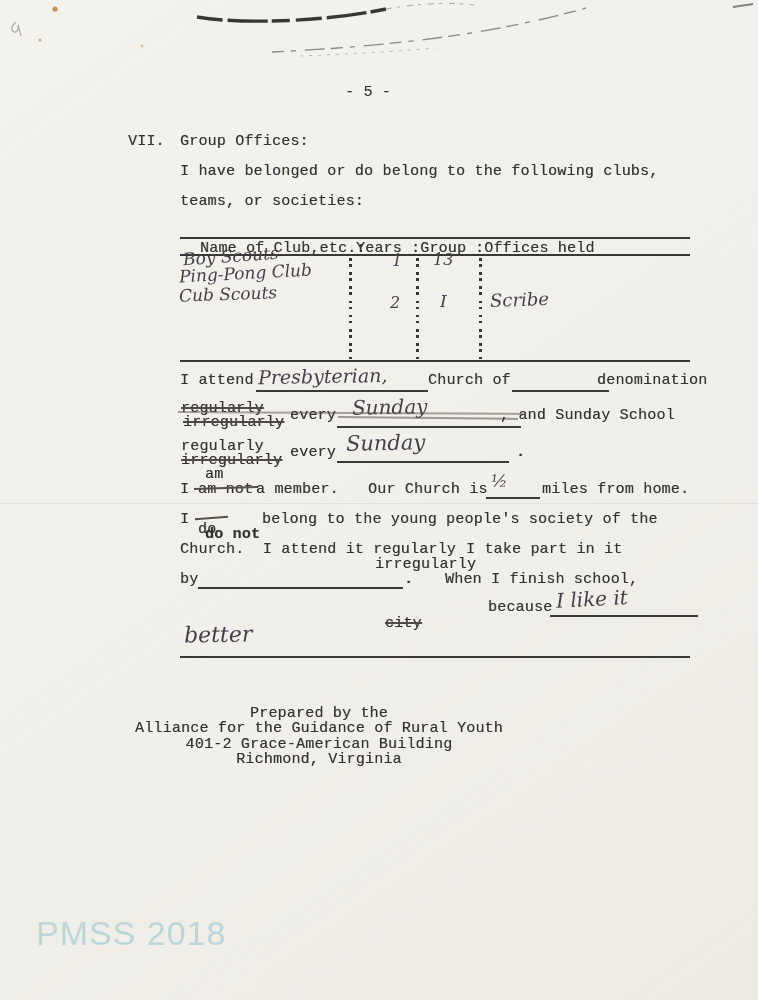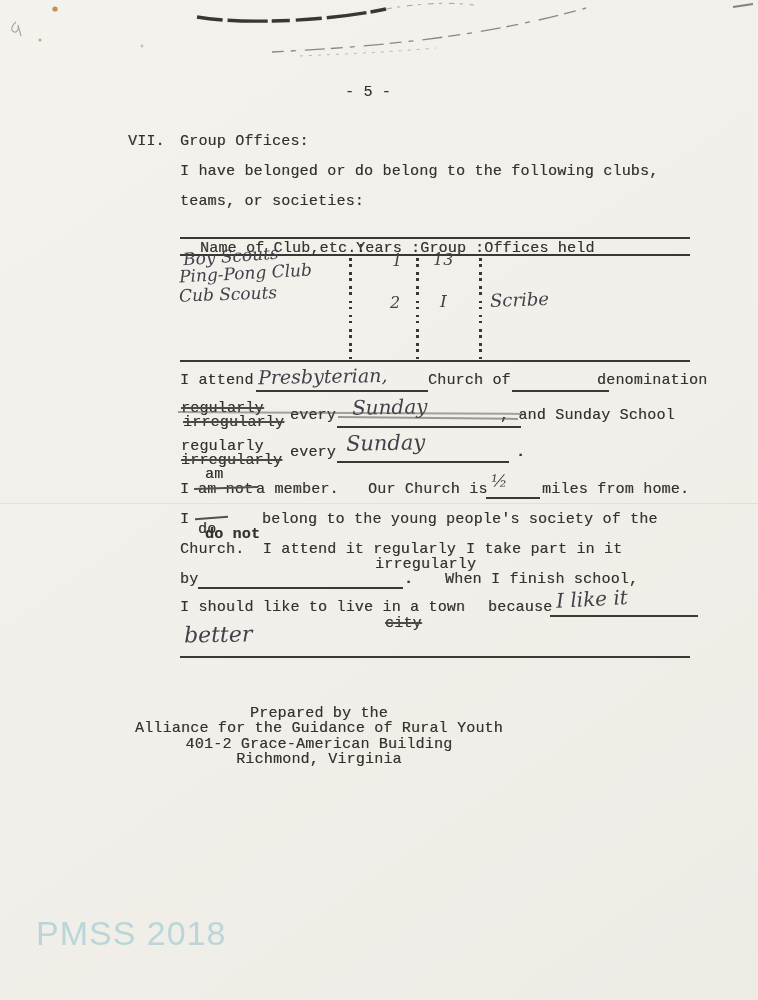--- a/index.html
+++ b/index.html
@@ -115,21 +115,20 @@
   <span class="t" style="left:205px;top:526px;font-weight:bold;">do not</span>
   <span class="t" style="left:180px;top:541px;">Church.  I attend it regularly</span>
   <span class="t" style="left:466px;top:541px;">I take part in it</span>
   <span class="t" style="left:375px;top:556px;">irregularly</span>
 
   <span class="t" style="left:180px;top:571px;">by</span>
   <div class="blank" style="left:198px;top:587px;width:205px;"></div>
   <span class="t" style="left:404px;top:571px;font-weight:bold;">.</span>
   <span class="t" style="left:445px;top:571px;">When I finish school,</span>
 
-  <span class="t" style="left:180px;top:599px;">I should like to live in a town</span>
   <span class="t" style="left:488px;top:599px;">because</span>
   <span class="hw" style="left:556px;top:587px;font-size:20px;transform:rotate(-3deg);">I like it</span>
   <div class="blank" style="left:550px;top:615px;width:148px;"></div>
   <span class="t strike" style="left:385px;top:615px;">city</span>
   <span class="hw" style="left:184px;top:622px;font-size:22px;transform:rotate(-1deg);">better</span>
   <div class="blank" style="left:180px;top:656px;width:510px;"></div>
 
   <div class="footer">
     <div>Prepared by the</div>
     <div>Alliance for the Guidance of Rural Youth</div>

